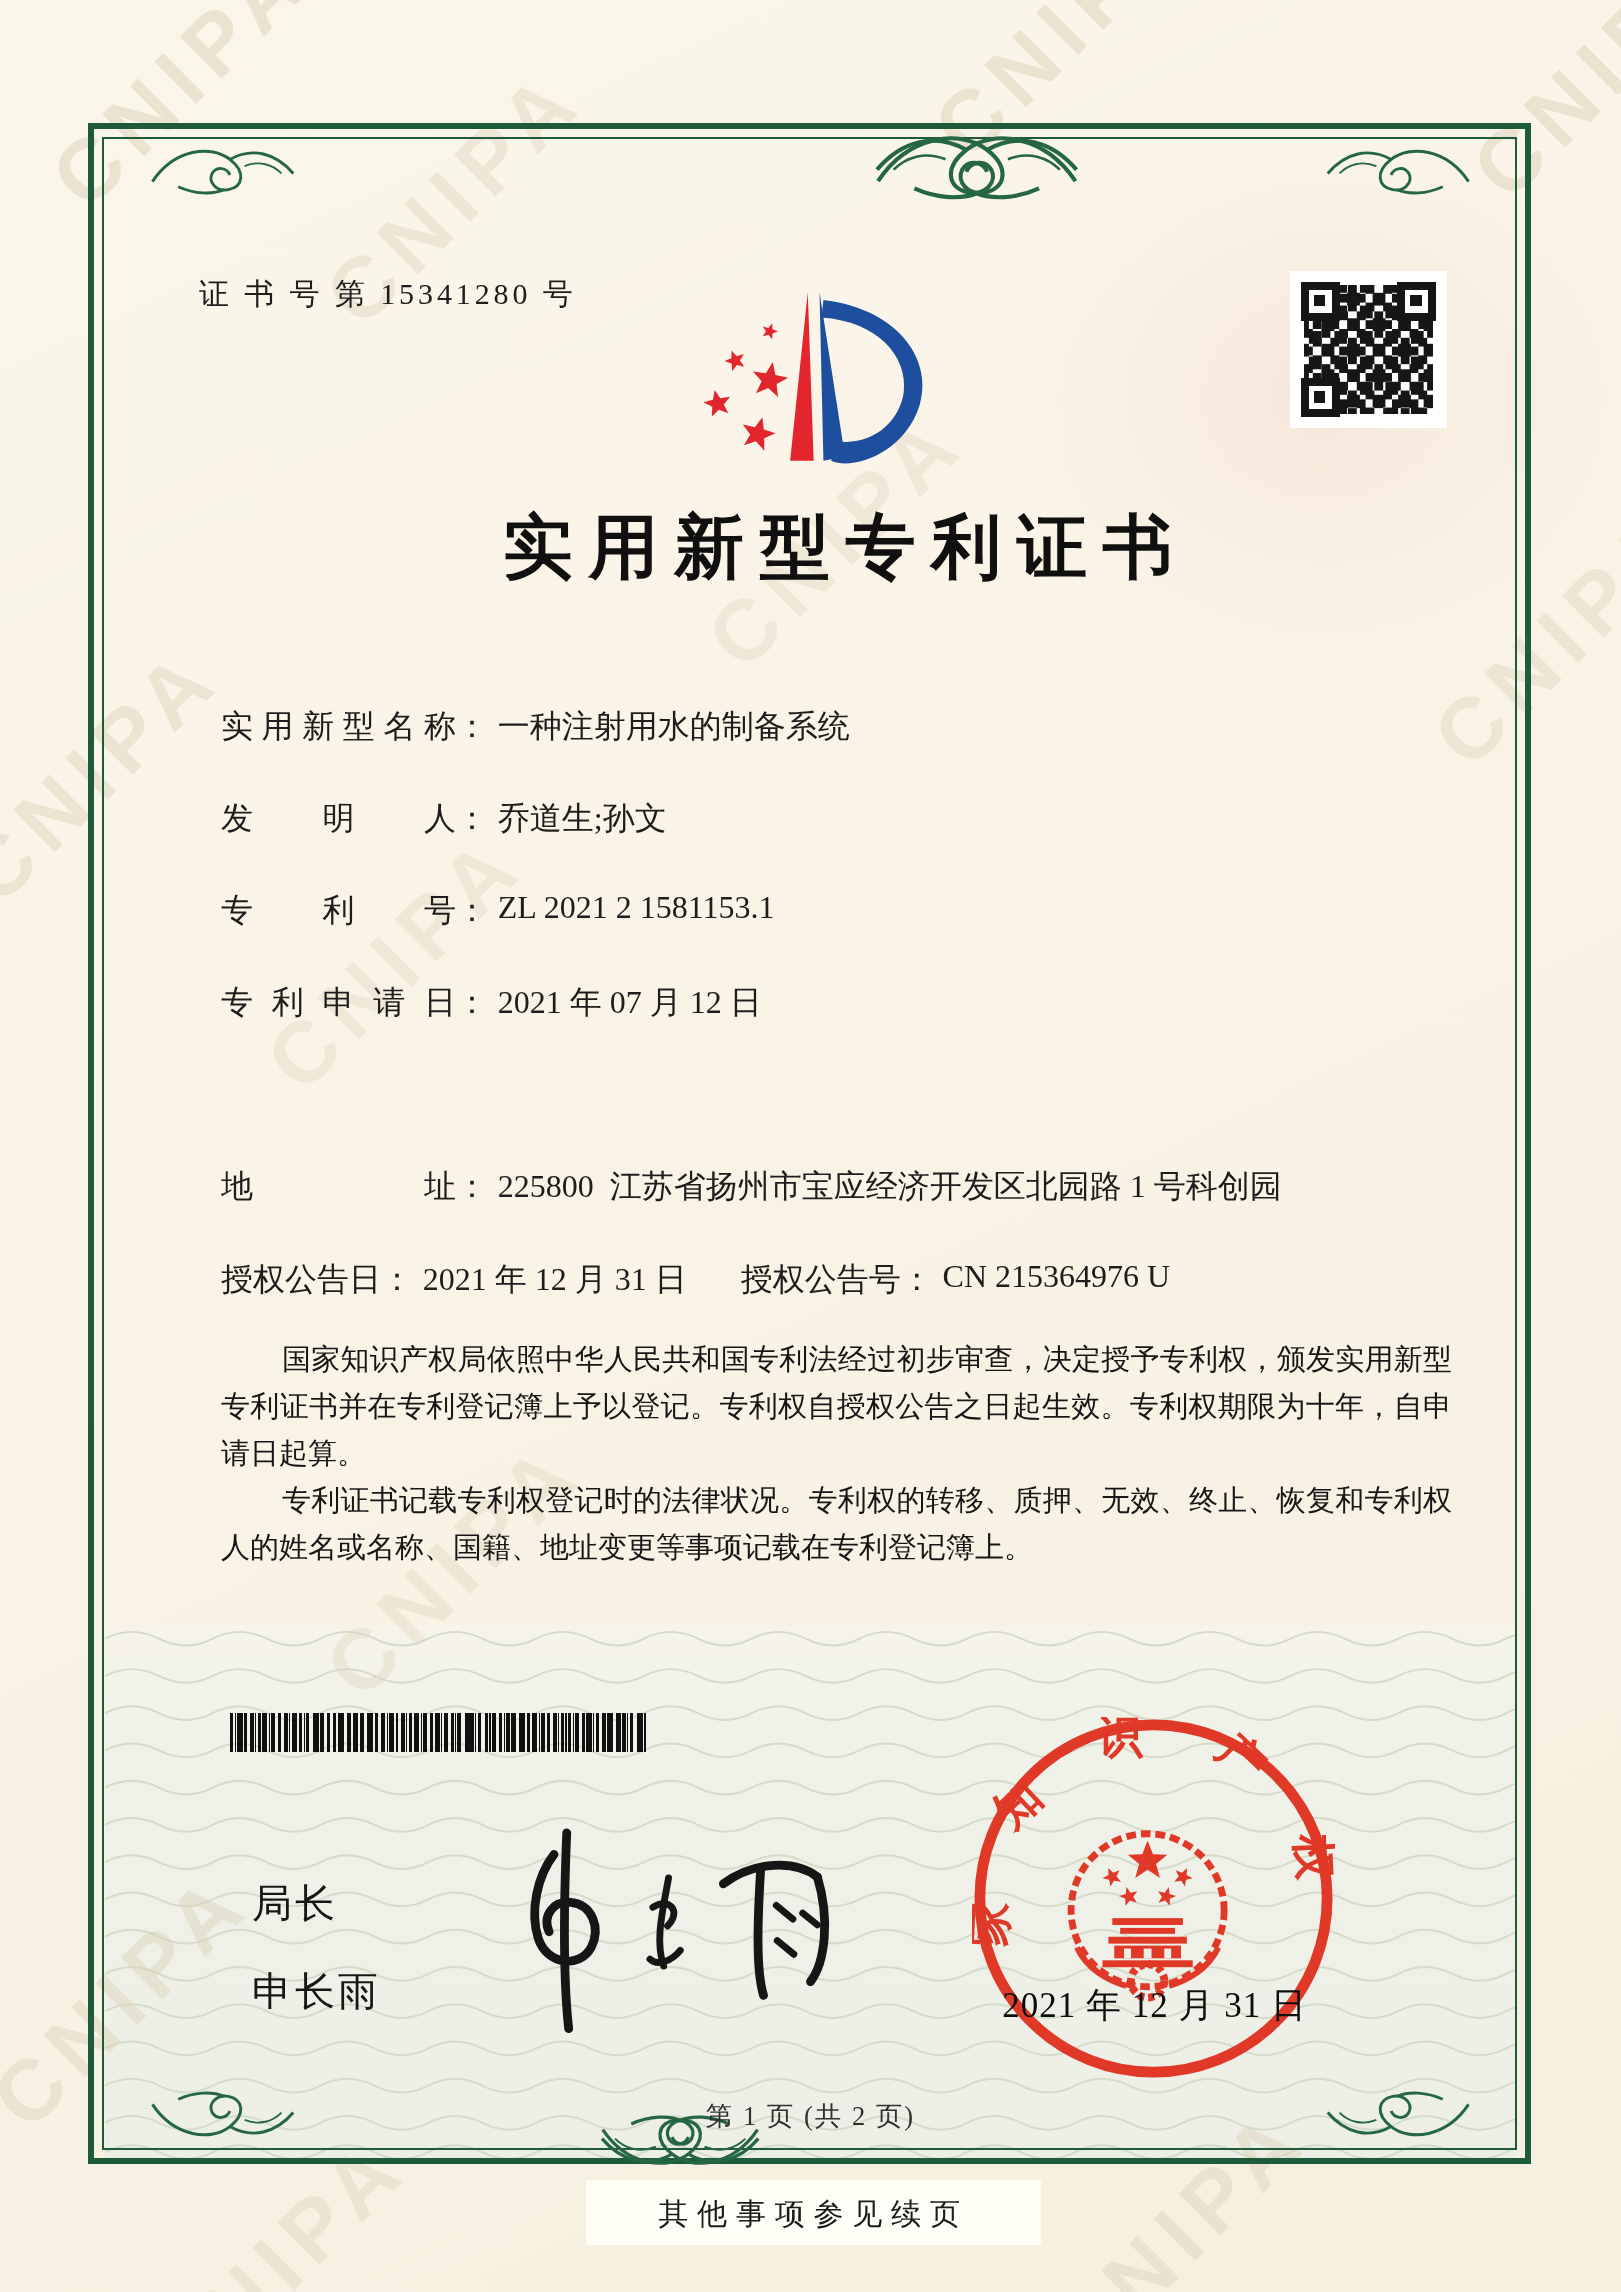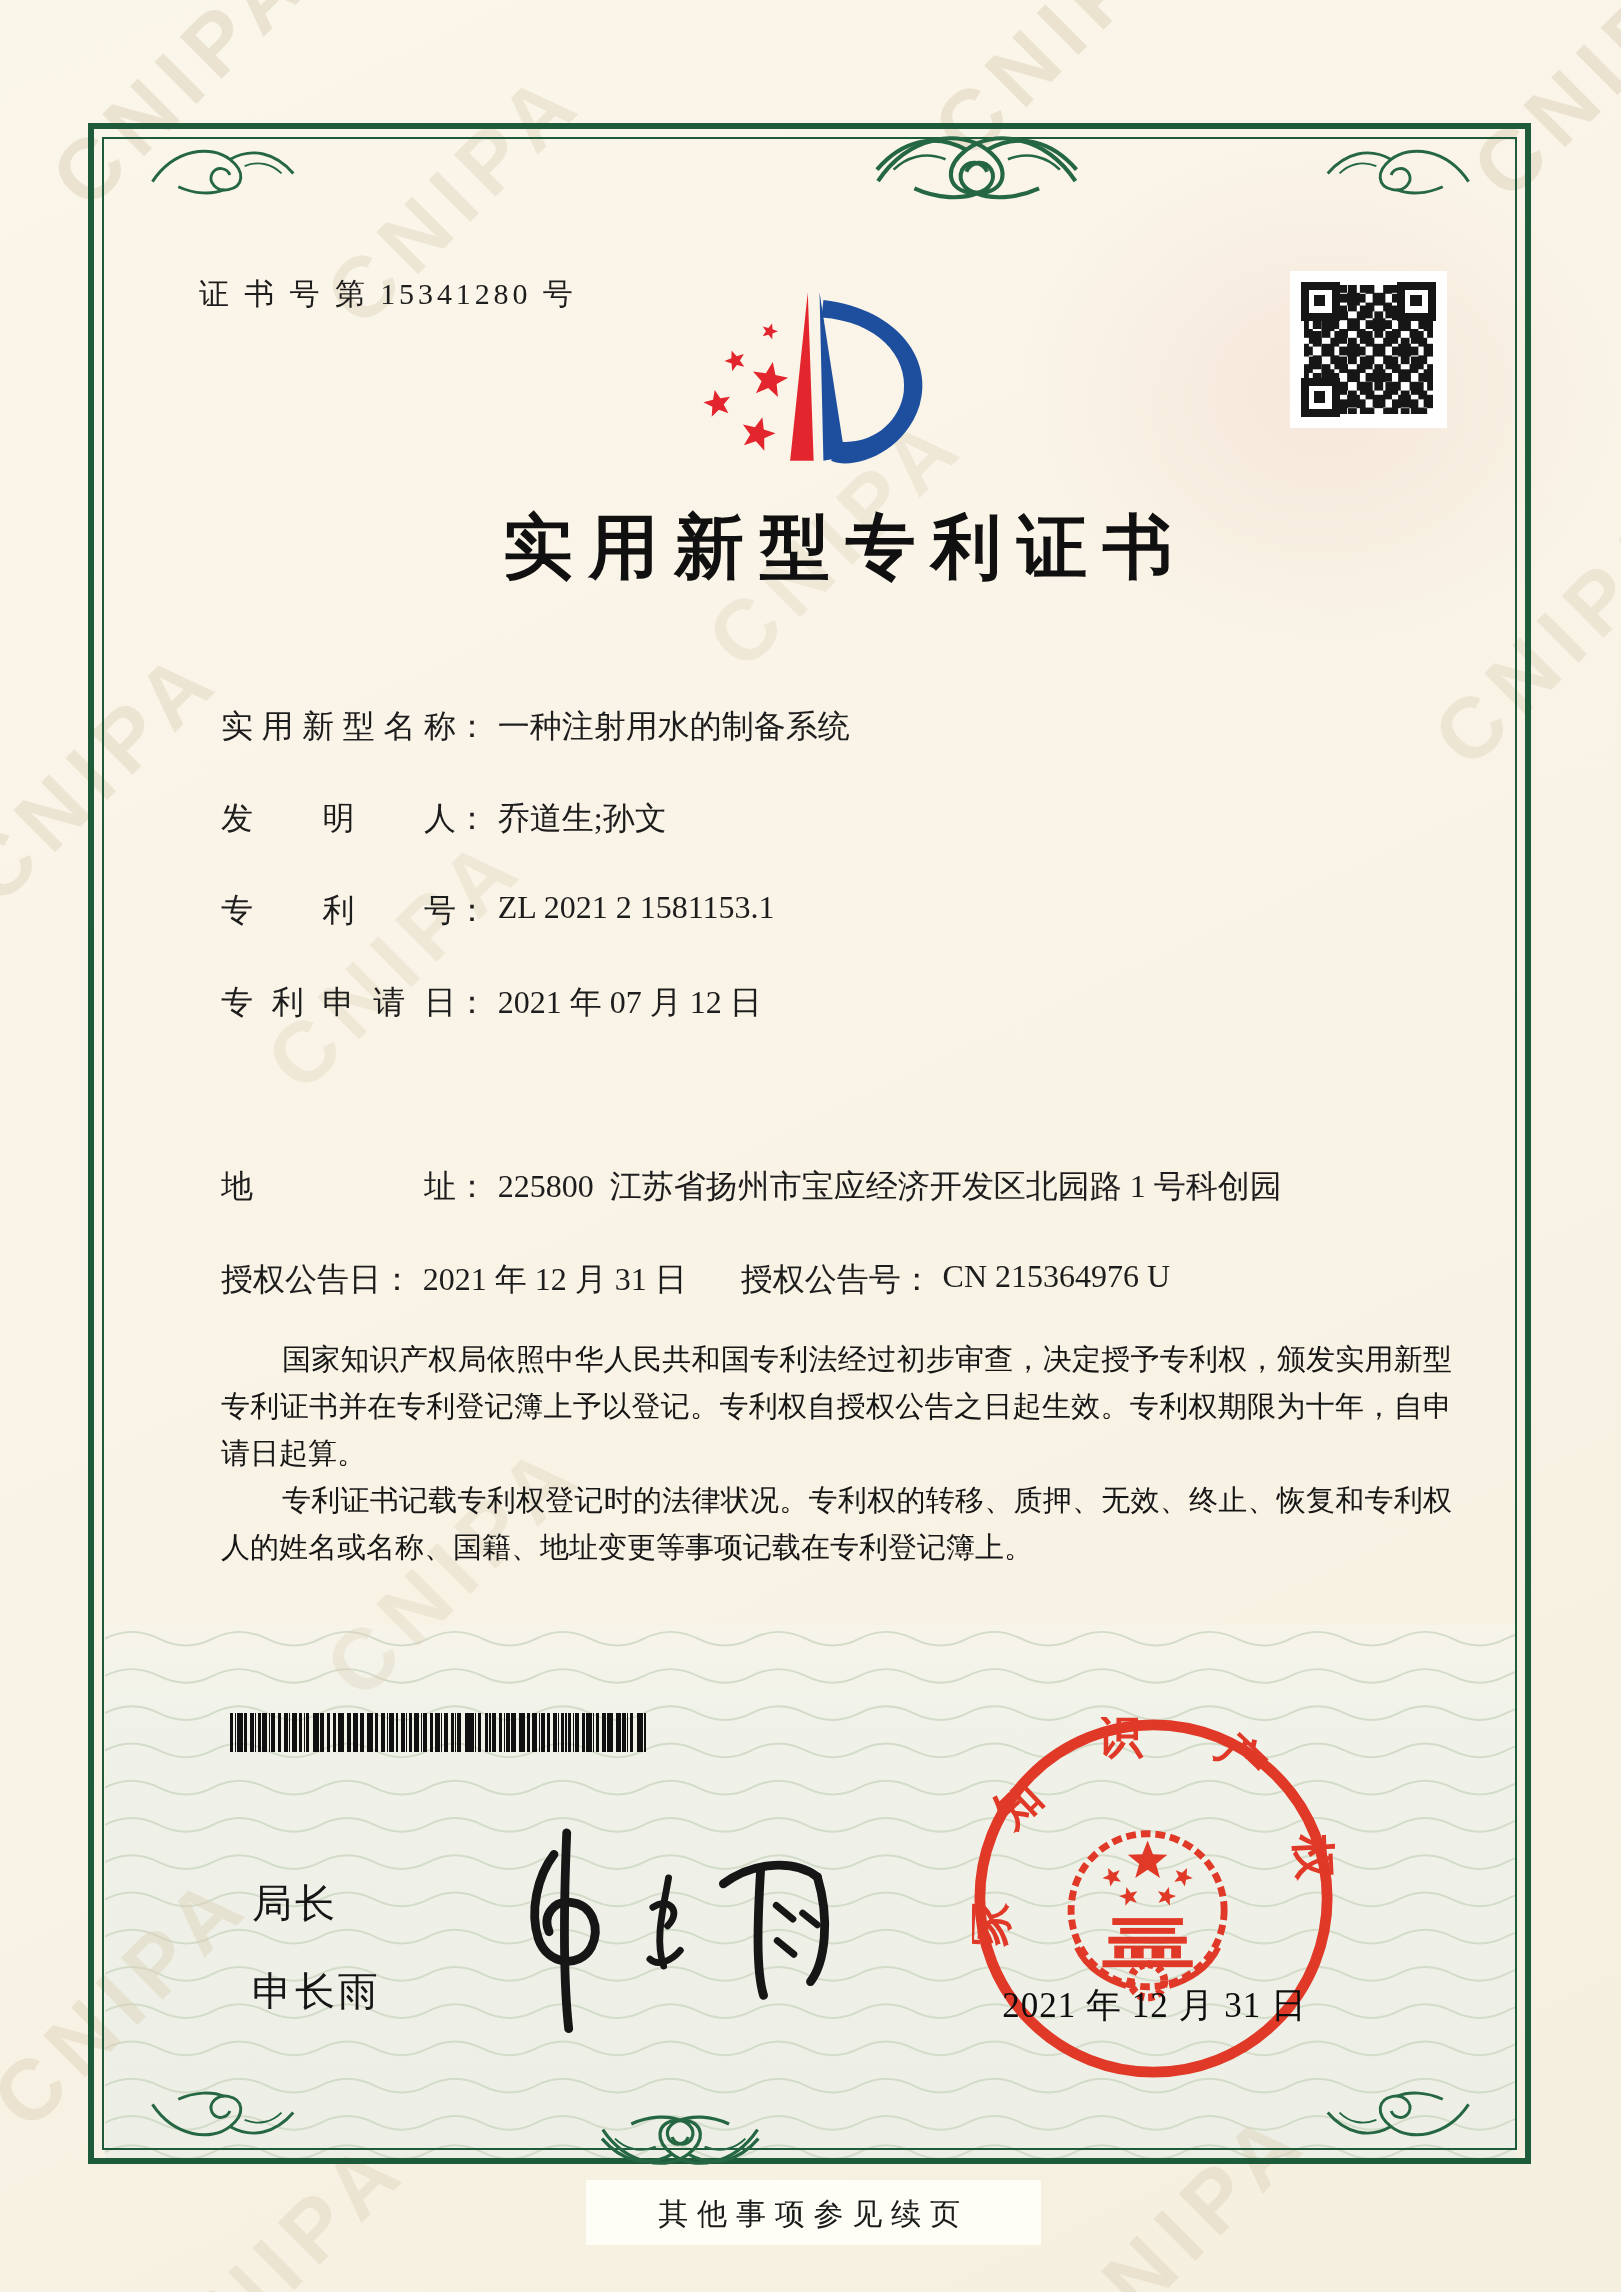--- a/index.html
+++ b/index.html
@@ -245,17 +245,18 @@
       <rect x="-4" y="39" width="8" height="10" fill="#eff1e8"></rect>
       <rect x="17" y="39" width="7" height="10" fill="#eff1e8"></rect>
       <rect x="-46" y="51" width="92" height="7"></rect>
       <circle cx="0" cy="72" r="17" fill="none" stroke="#e0301e" stroke-width="8" stroke-dasharray="6 4"></circle>
       <path d="M-72,38 C-62,60 -40,72 -22,77" fill="none" stroke="#e0301e" stroke-width="6"></path>
       <path d="M72,38 C62,60 40,72 22,77" fill="none" stroke="#e0301e" stroke-width="6"></path>
     </g>
   </svg>
   <div class="abs seal-date">2021 年 12 月 31 日</div>
 
+  <div class="abs page-num">第 1 页 (共 2 页)</div>
   <div class="abs note-strip"></div>
   <div class="abs note">其他事项参见续页</div>
 
 </div>
 
 
 </body></html>

